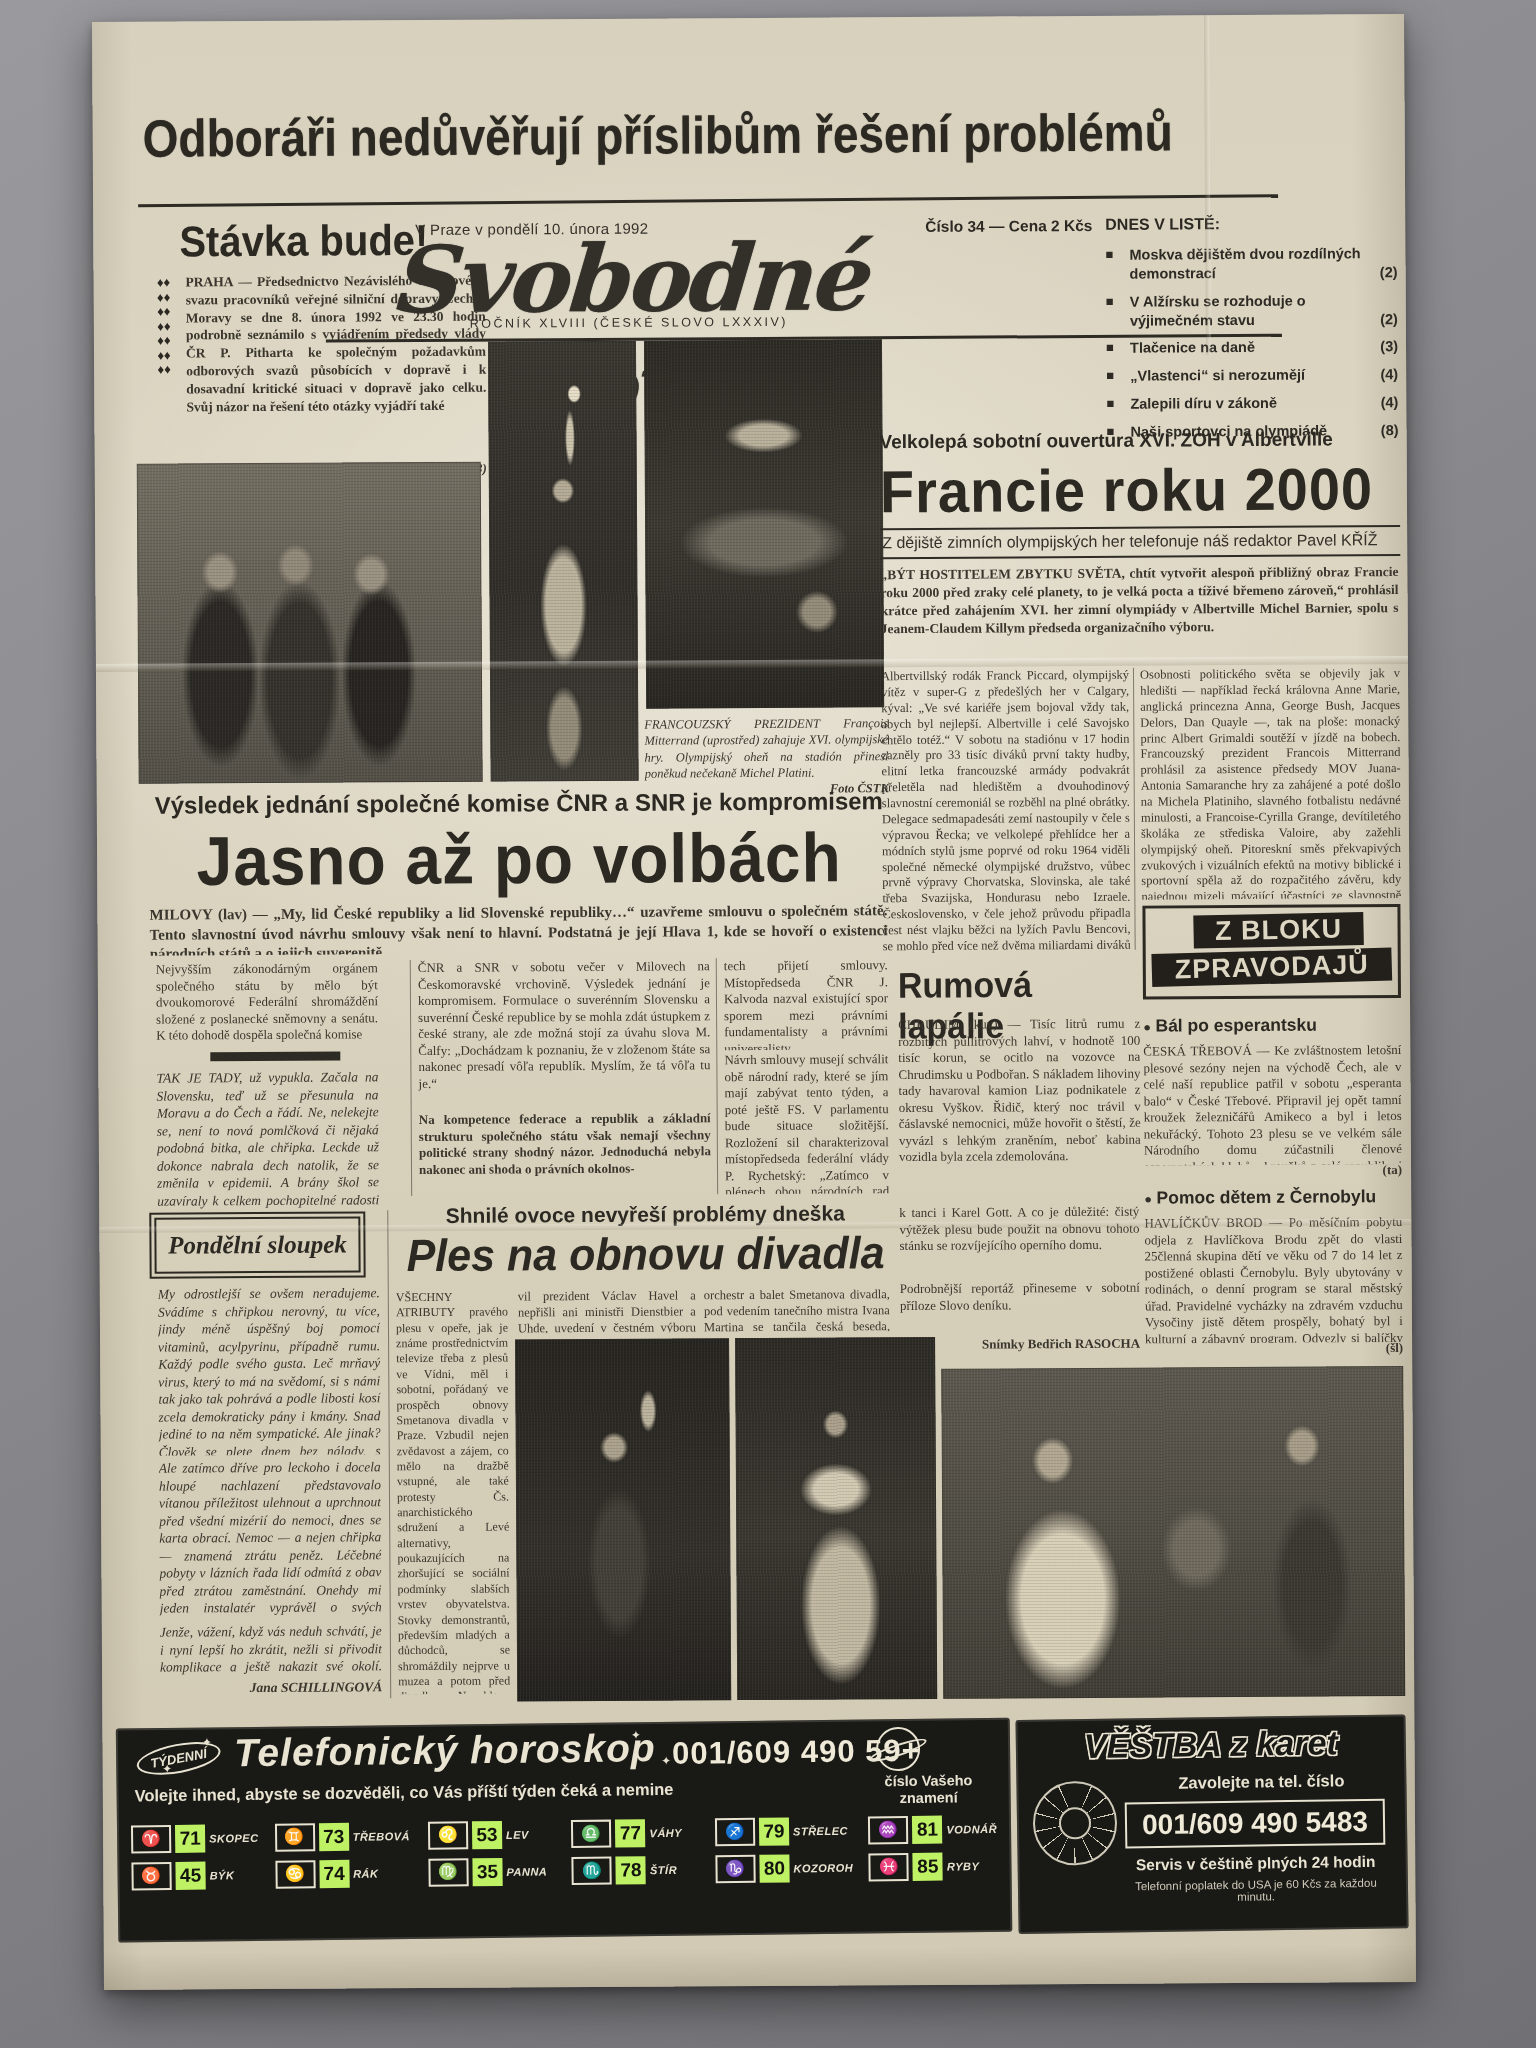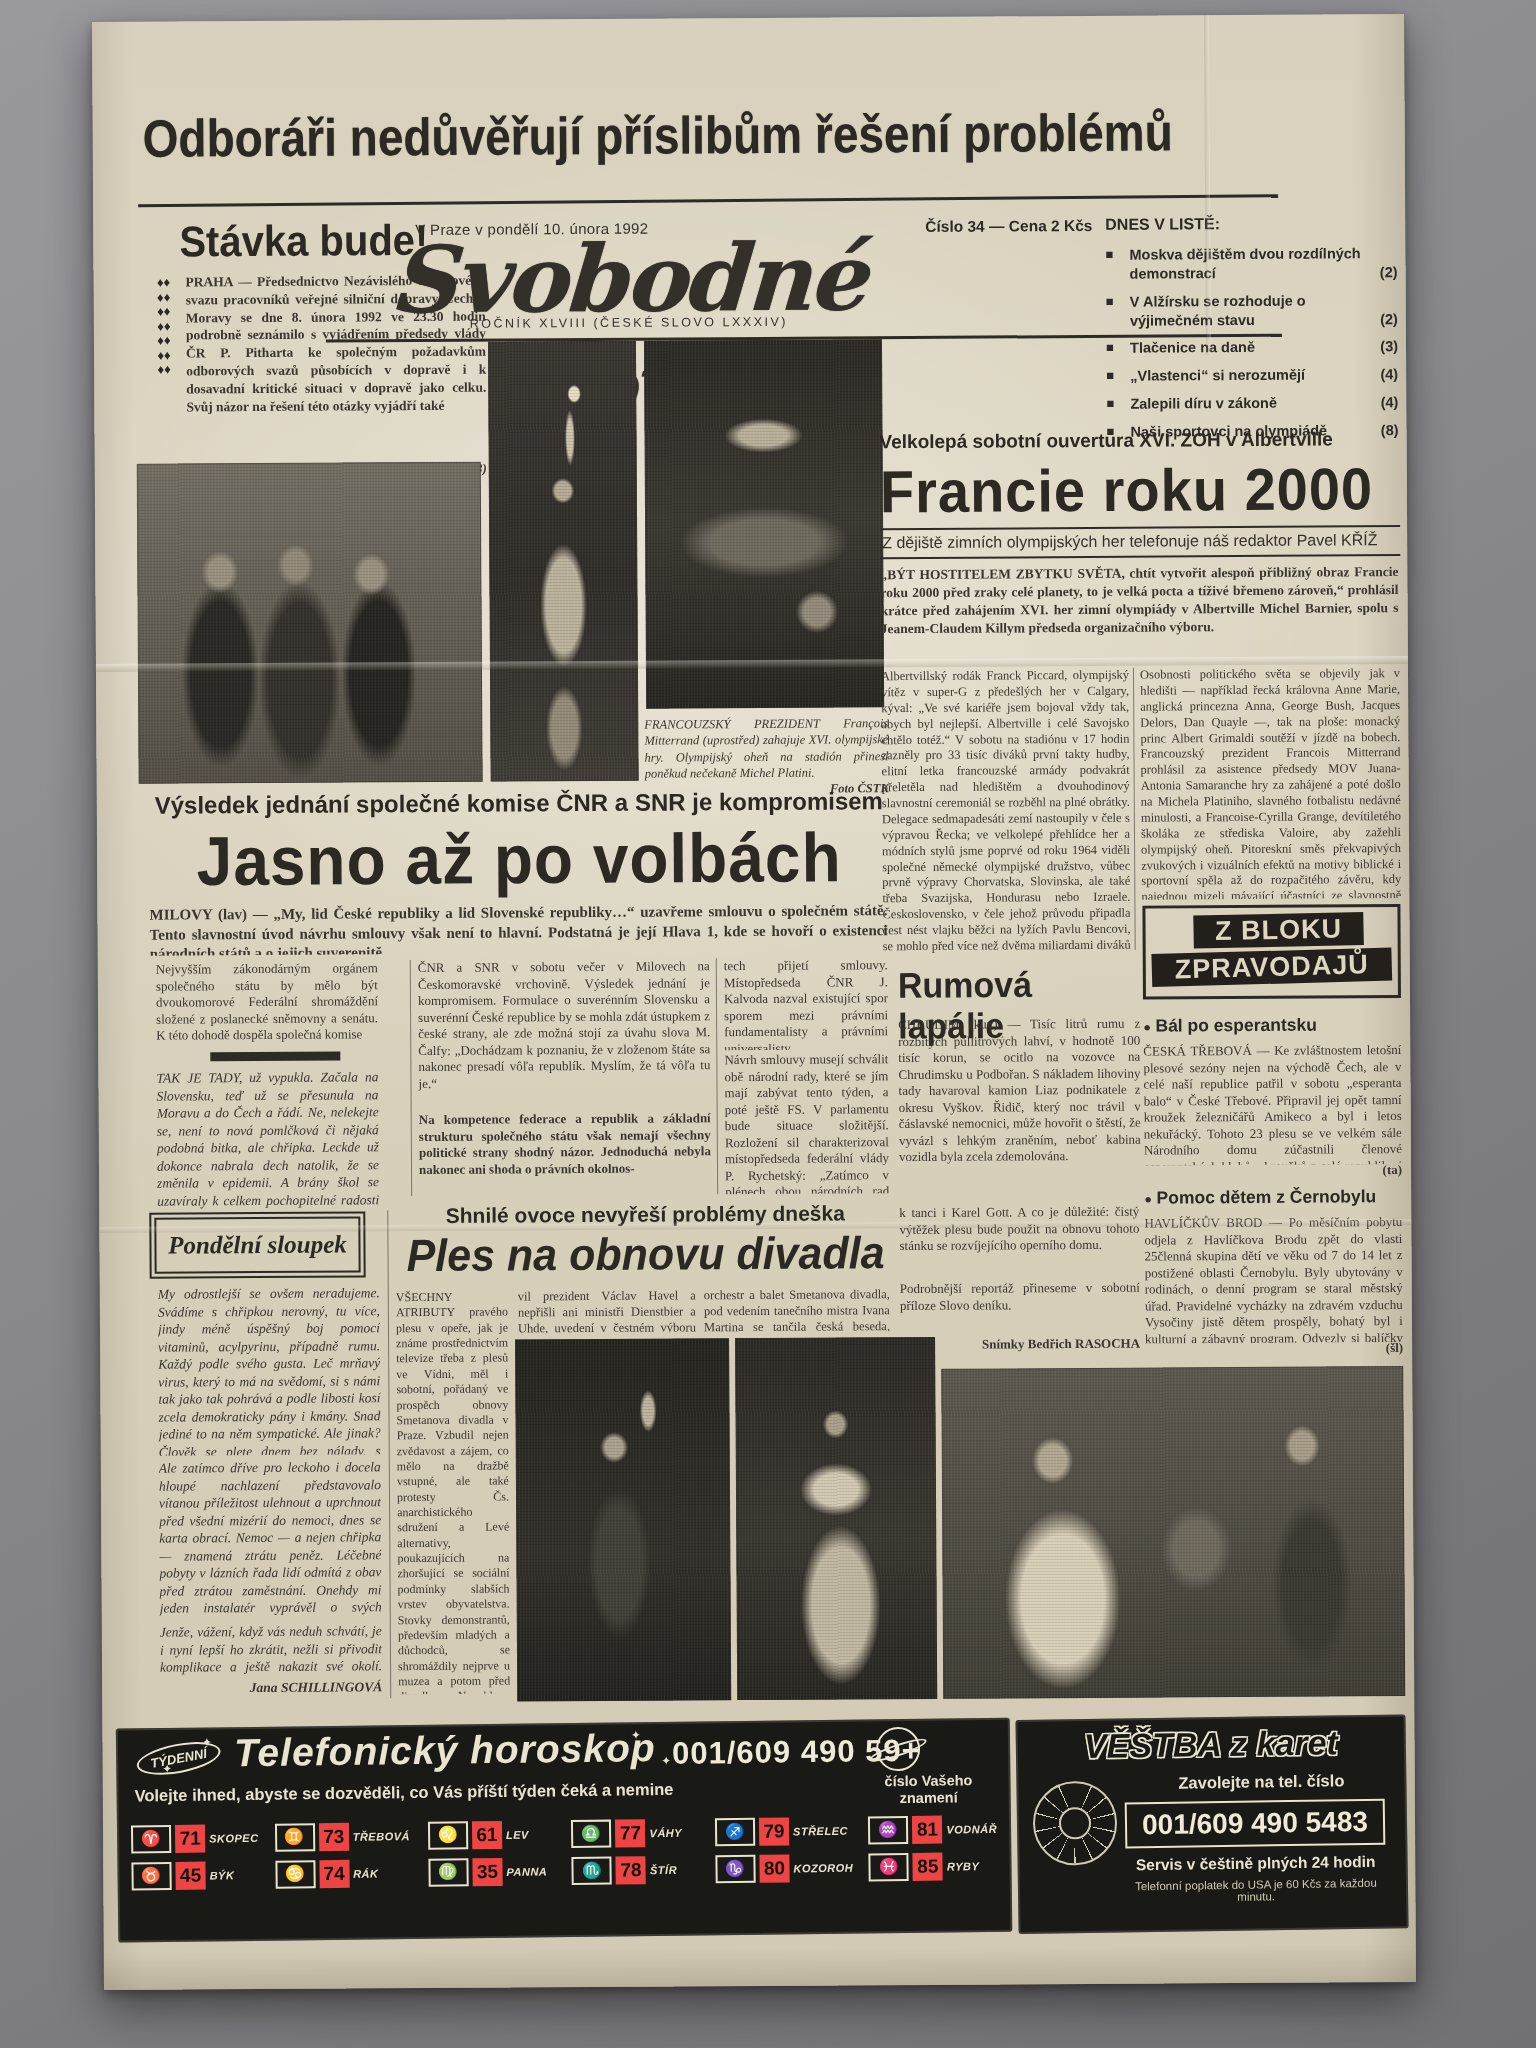--- a/index.html
+++ b/index.html
@@ -36,21 +36,21 @@
   .zbar{background:#23201b;color:#ddd6c2;text-align:center;font-weight:bold;
     font-size:27px;line-height:1.15;padding:1px 2px;letter-spacing:1px;}
   .sec-title{font-size:17.5px;font-weight:bold;color:#2c2923;}
   .sig{text-align:right;font-weight:bold;}
   
   .adbox{position:absolute;background:#191916;color:#e9e3d1;border-radius:3px;
     box-shadow:0 0 0 2px rgba(240,234,216,.15) inset;}
   .zcell{display:flex;align-items:center;gap:4px;height:30px;margin-bottom:7px;}
   .zsym{width:36px;height:24px;border:2px solid #e9e3d1;display:flex;align-items:center;
     justify-content:center;font-size:16px;line-height:1;color:#e9e3d1;background:#191916;}
-  .znum{width:30px;height:28px;background:#ef4444;color:#14140f;font-weight:bold;
+  .znum{width:30px;height:28px;background:#bef264;color:#14140f;font-weight:bold;
     font-size:19px;display:flex;align-items:center;justify-content:center;}
   .zname{font-size:11px;font-weight:bold;font-style:italic;letter-spacing:.5px;}
   .star{position:absolute;color:#e9e3d1;font-size:12px;}
   .vline{position:absolute;width:1px;background:rgba(50,46,38,.55);}
 </style>
 </head>
 <body>
 
 <div id="stage">
   <div id="paper">
@@ -272,21 +272,21 @@
           </div>
           <div class="zcell">
             <span class="zsym">♋</span>
             <span class="znum">74</span>
             <span class="zname">RÁK</span>
           </div>
         </div>
         <div style="width:140px;">
           <div class="zcell">
             <span class="zsym">♌</span>
-            <span class="znum">61</span>
+            <span class="znum">53</span>
             <span class="zname">LEV</span>
           </div>
           <div class="zcell">
             <span class="zsym">♍</span>
             <span class="znum">35</span>
             <span class="zname">PANNA</span>
           </div>
         </div>
         <div style="width:140px;">
           <div class="zcell">

